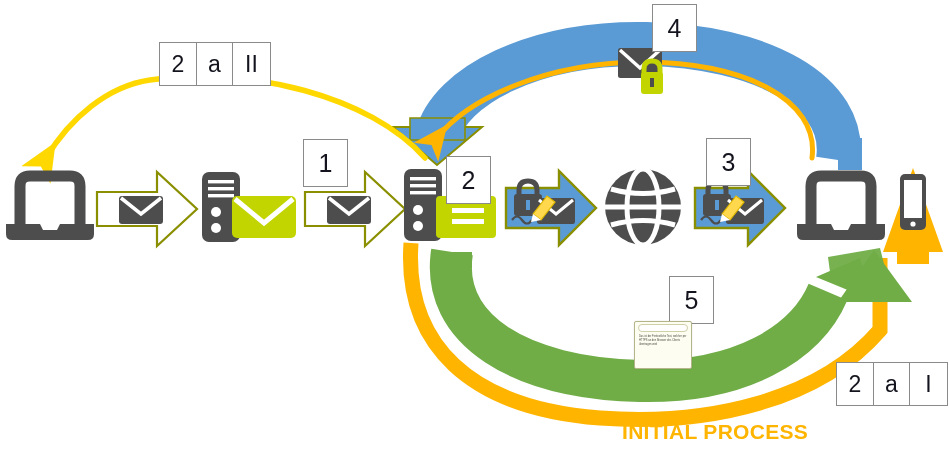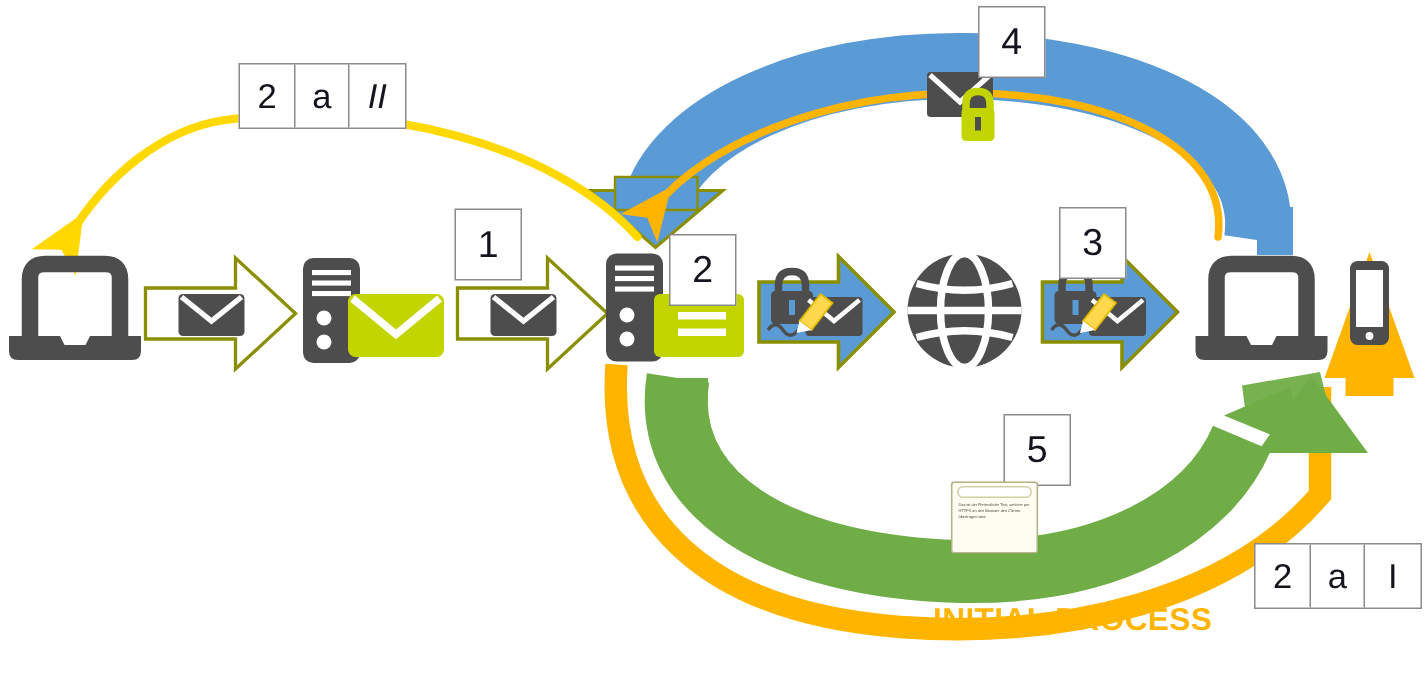--- a/index.html
+++ b/index.html
@@ -280,24 +280,24 @@
     <span>4</span>
   </div>
 
   <div class="callout" style="left:669px;top:276px;width:43px;height:46px;">
     <span>5</span>
   </div>
 
   <div class="segbox" style="left:159px;top:42px;width:110px;height:42px;">
     <div class="cell" style="width:37px;">2</div>
     <div class="cell" style="width:36px;">a</div>
-    <div class="cell" style="width:37px;font-style:italic;">II</div>
+    <div class="cell" style="width:37px;">II</div>
   </div>
 
   <div class="segbox" style="left:836px;top:362px;width:110px;height:42px;">
     <div class="cell" style="width:37px;">2</div>
     <div class="cell" style="width:36px;">a</div>
     <div class="cell" style="width:37px;">I</div>
   </div>
 
-  <div class="initial-label" style="left:622px;top:402px;">INITIAL PROCESS</div>
+  <div class="initial-label" style="left:622px;top:420px;">INITIAL PROCESS</div>
 
 </div>
 
 </body></html>

